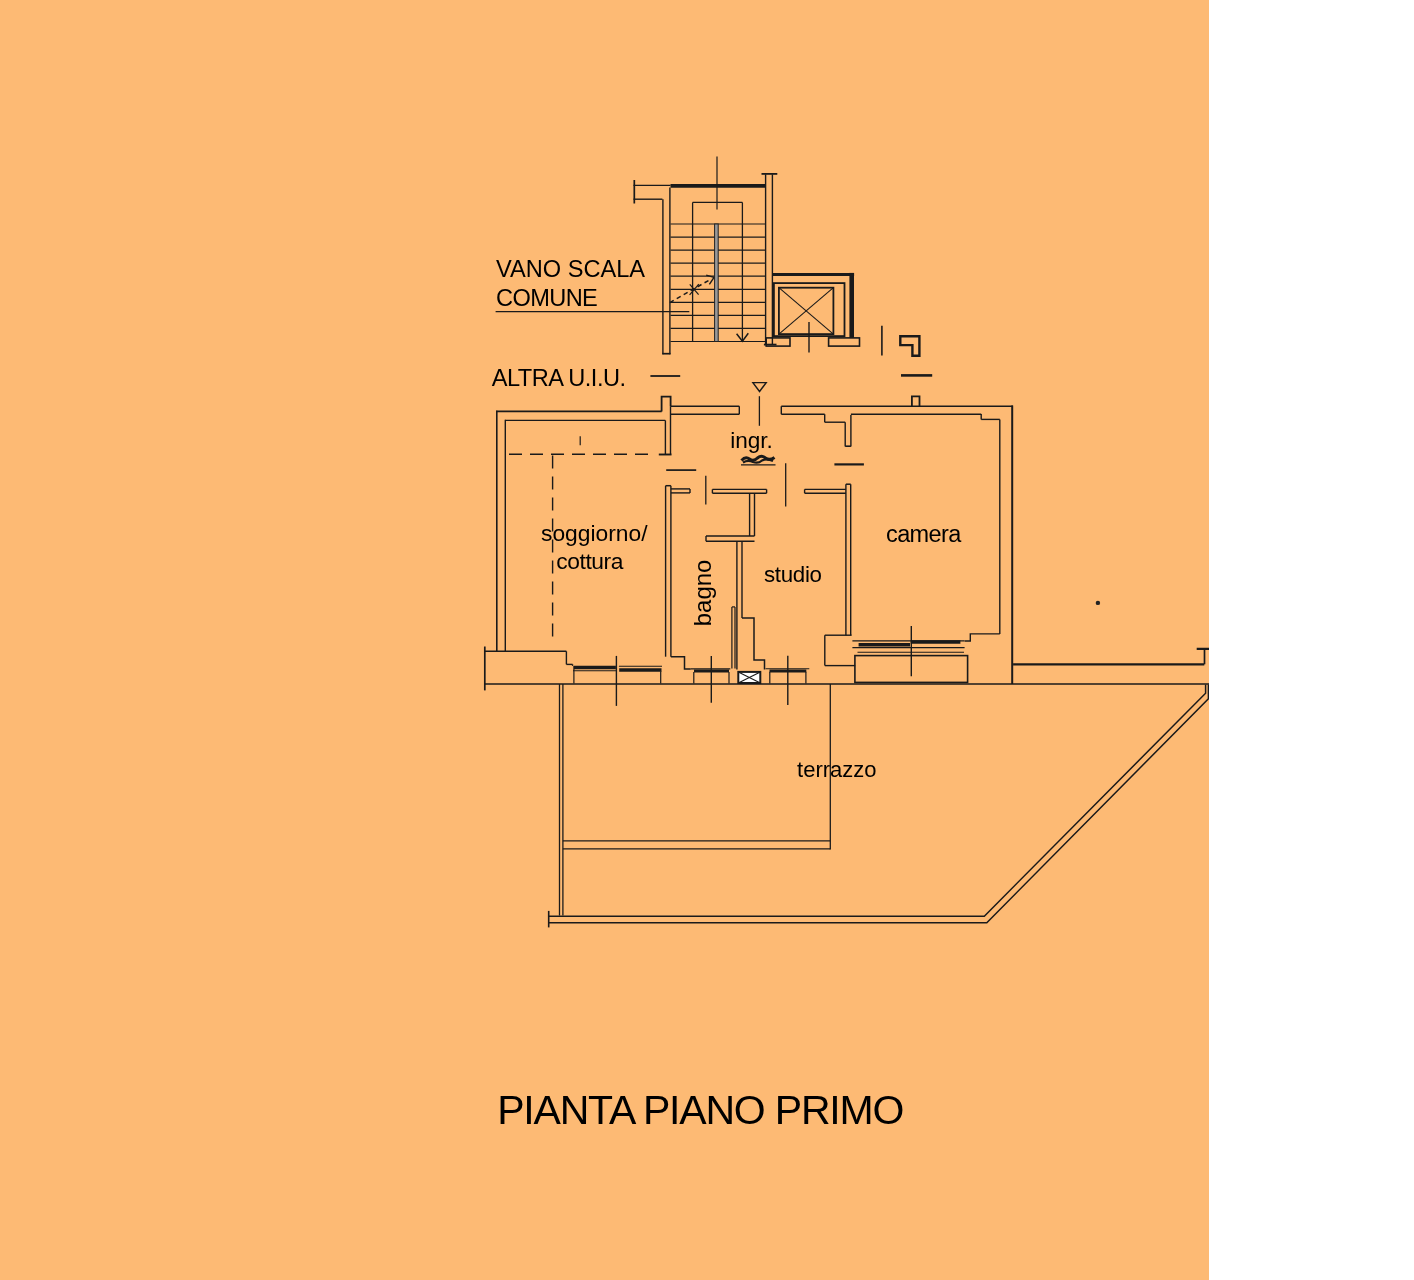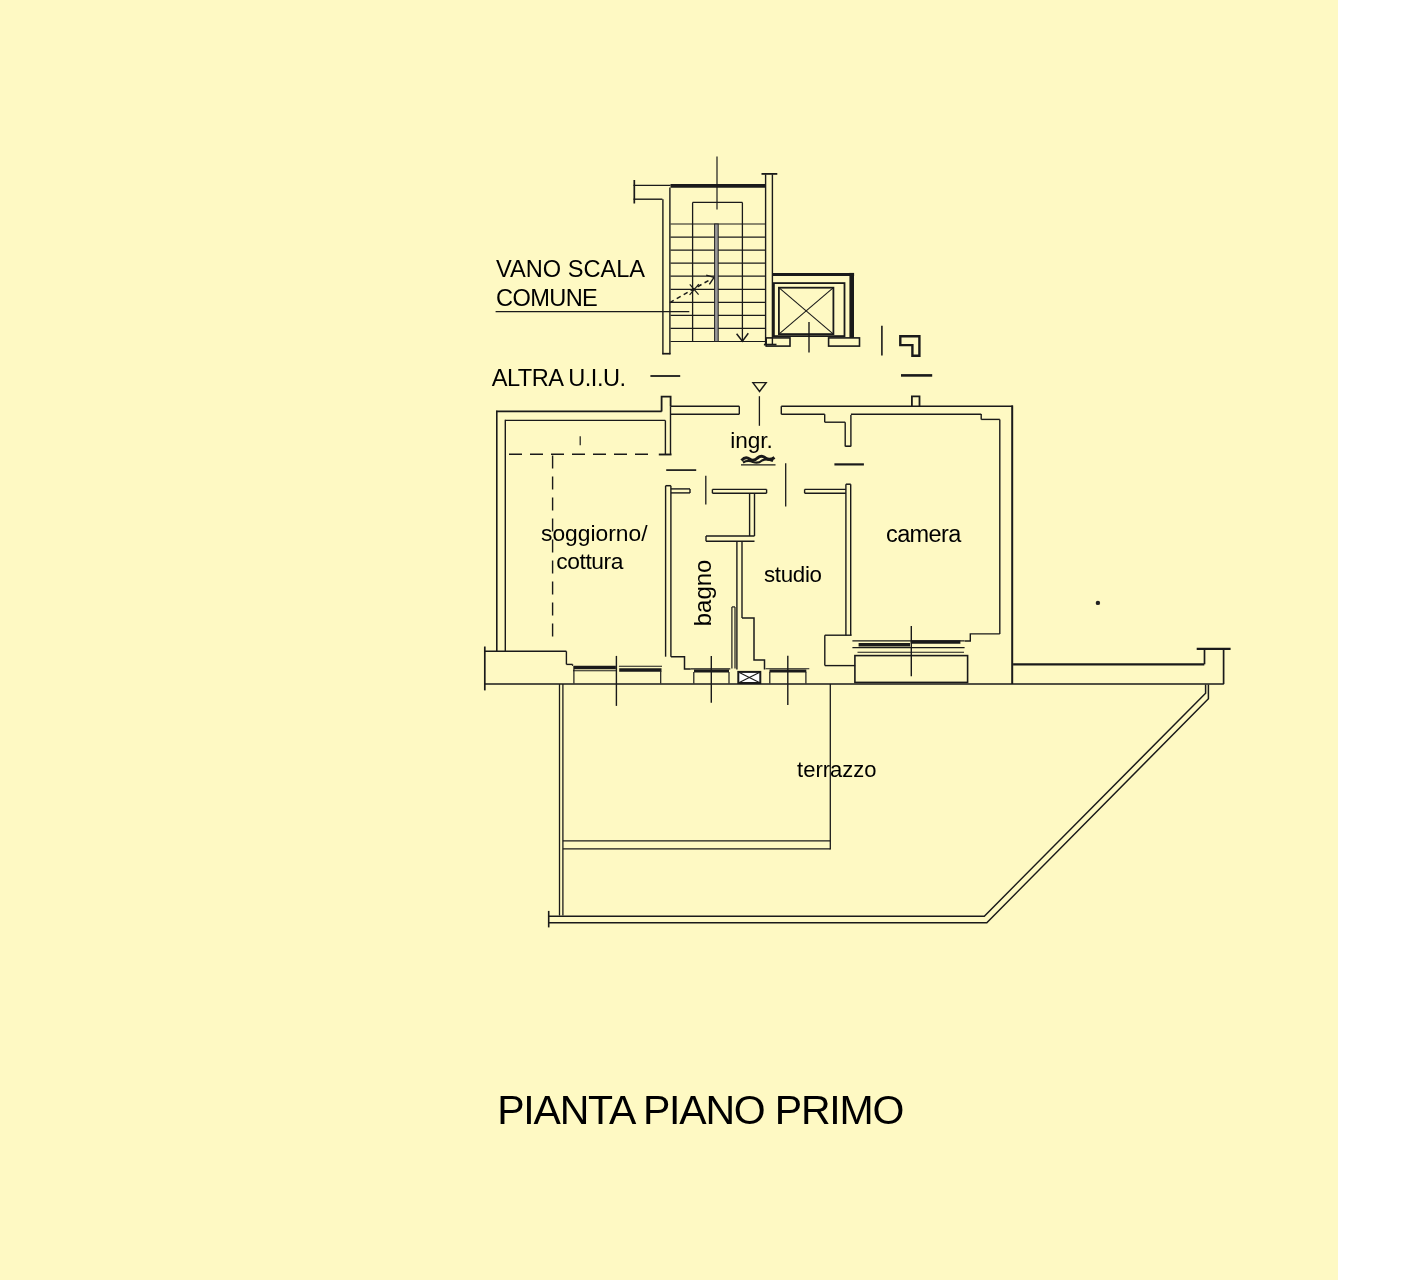--- a/index.html
+++ b/index.html
@@ -1,16 +1,16 @@
 <!DOCTYPE html>
 <html><head>
 <meta charset="utf-8">
 <style>
 html,body{margin:0;padding:0;background:#ffffff;}
-#page{position:relative;width:1338px;height:1280px;background:#fef9c3;font-family:"Liberation Sans",sans-serif;overflow:hidden;text-decoration:underline;}
+#page{position:relative;width:1209px;height:1280px;background:#fdba74;font-family:"Liberation Sans",sans-serif;overflow:hidden;text-decoration:underline;}
 svg{position:absolute;top:0;left:0;}
 text{fill:#000000;stroke:none;}
 </style>
 </head>
 <body>
 <div id="page">
 <svg width="1414" height="1280" viewBox="0 0 1414 1280">
 <g stroke="#1a1a1a" fill="none" stroke-linecap="butt">
 
 <line x1="633.5" y1="185.4" x2="670.5" y2="185.4" stroke-width="1.4"></line>

